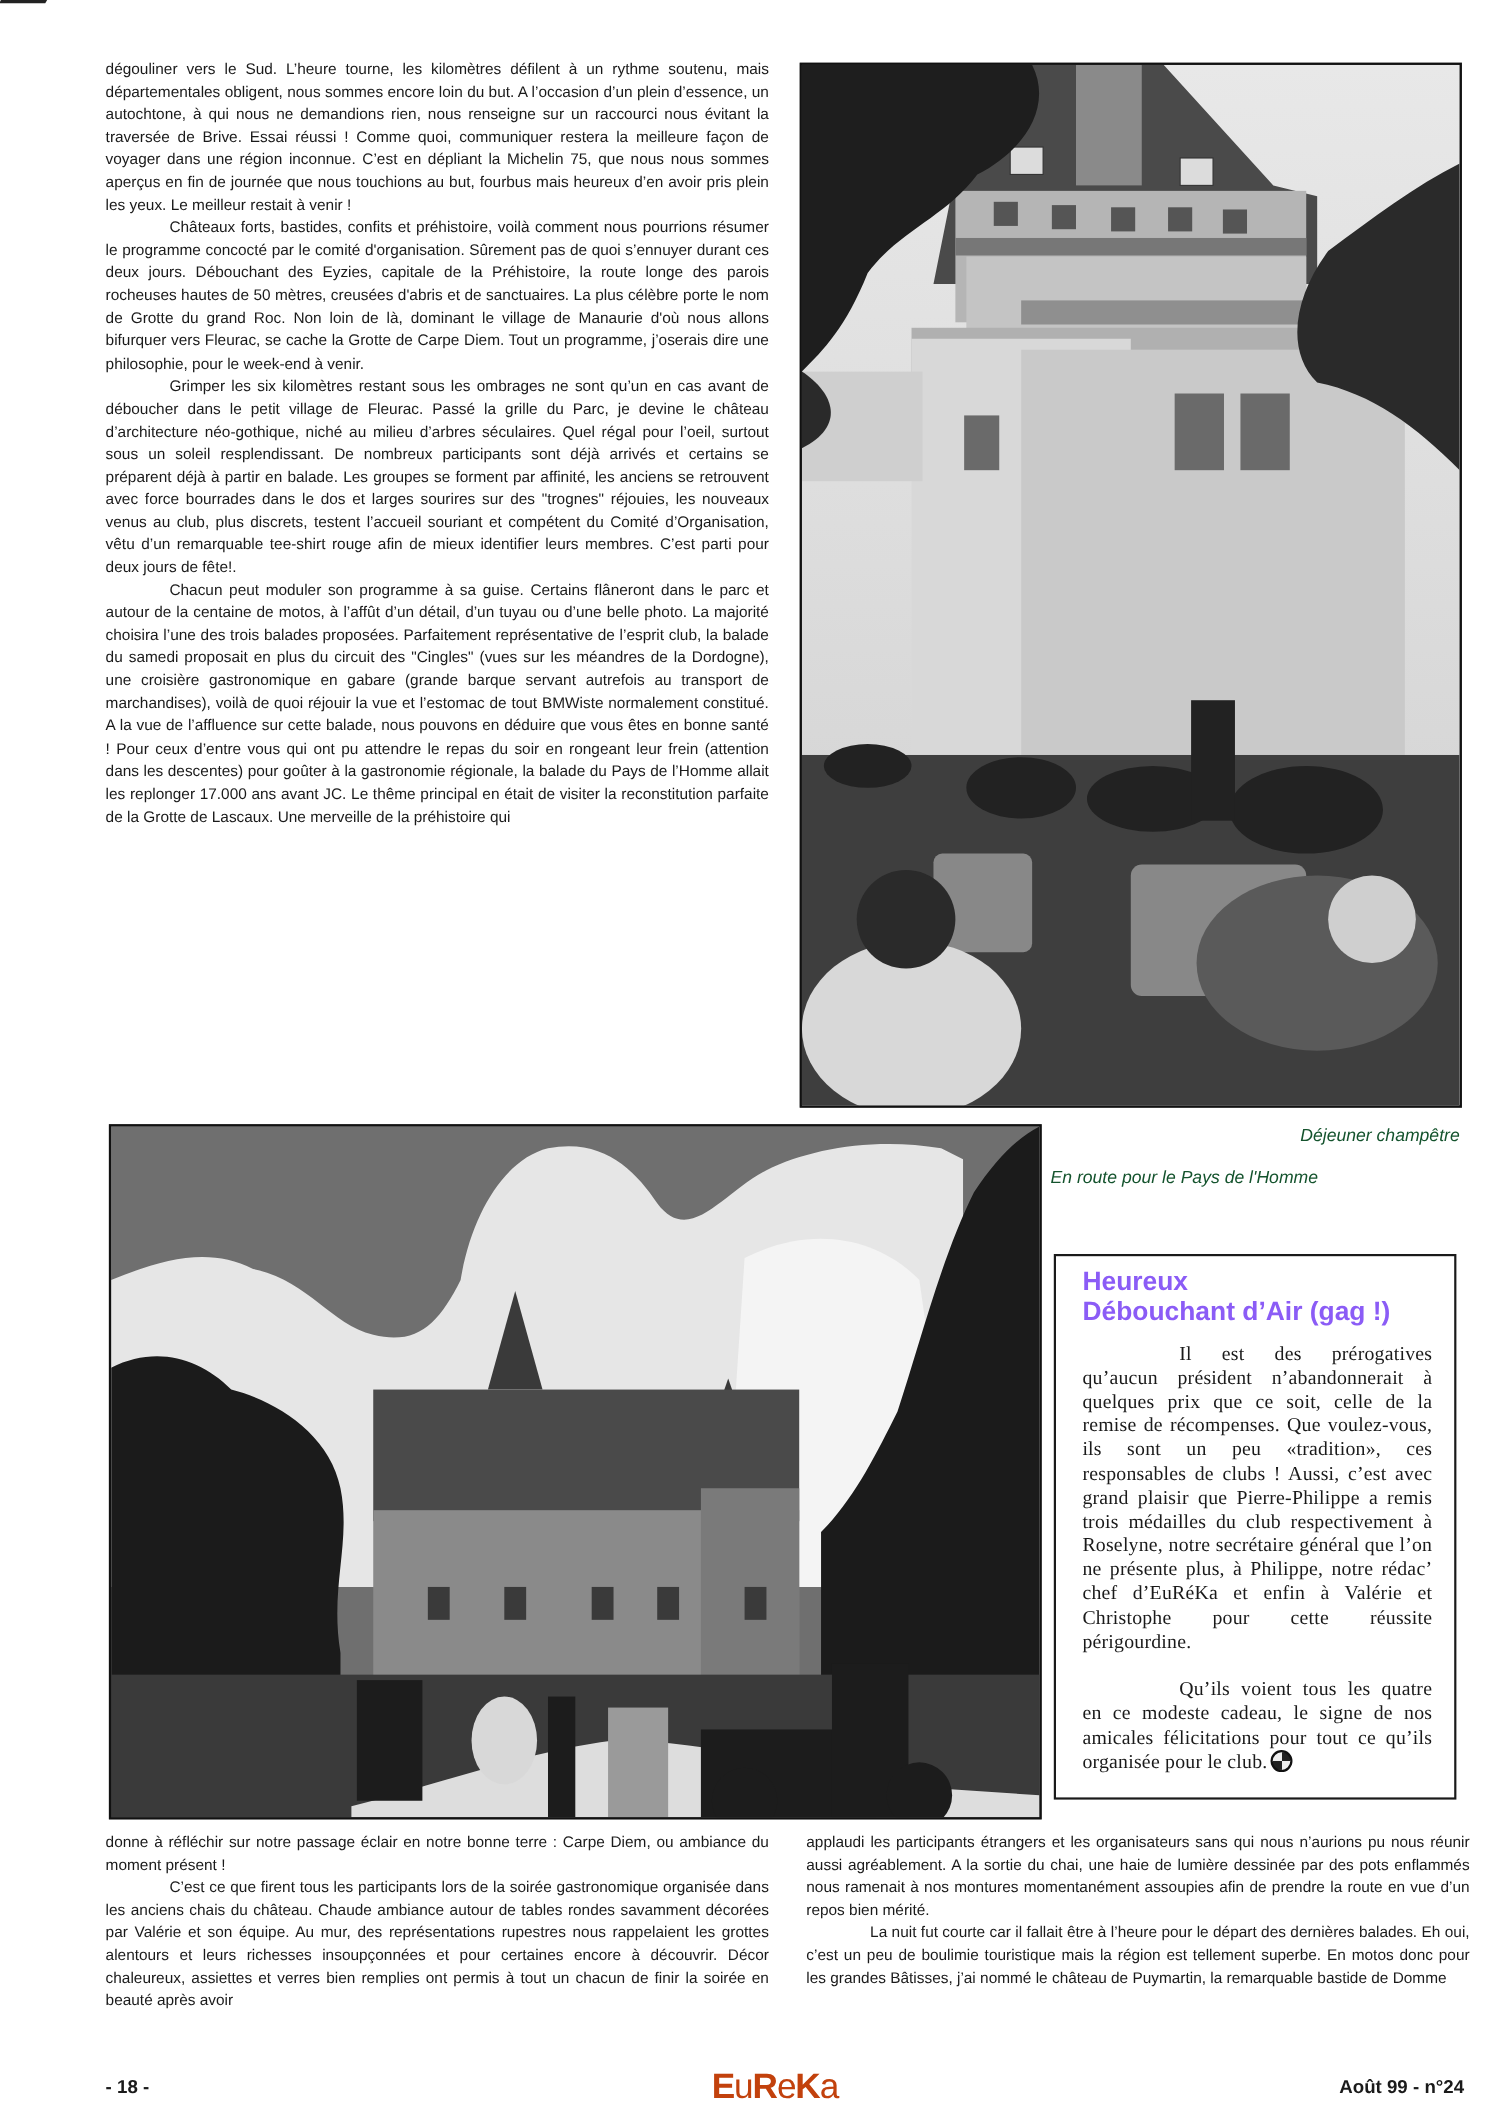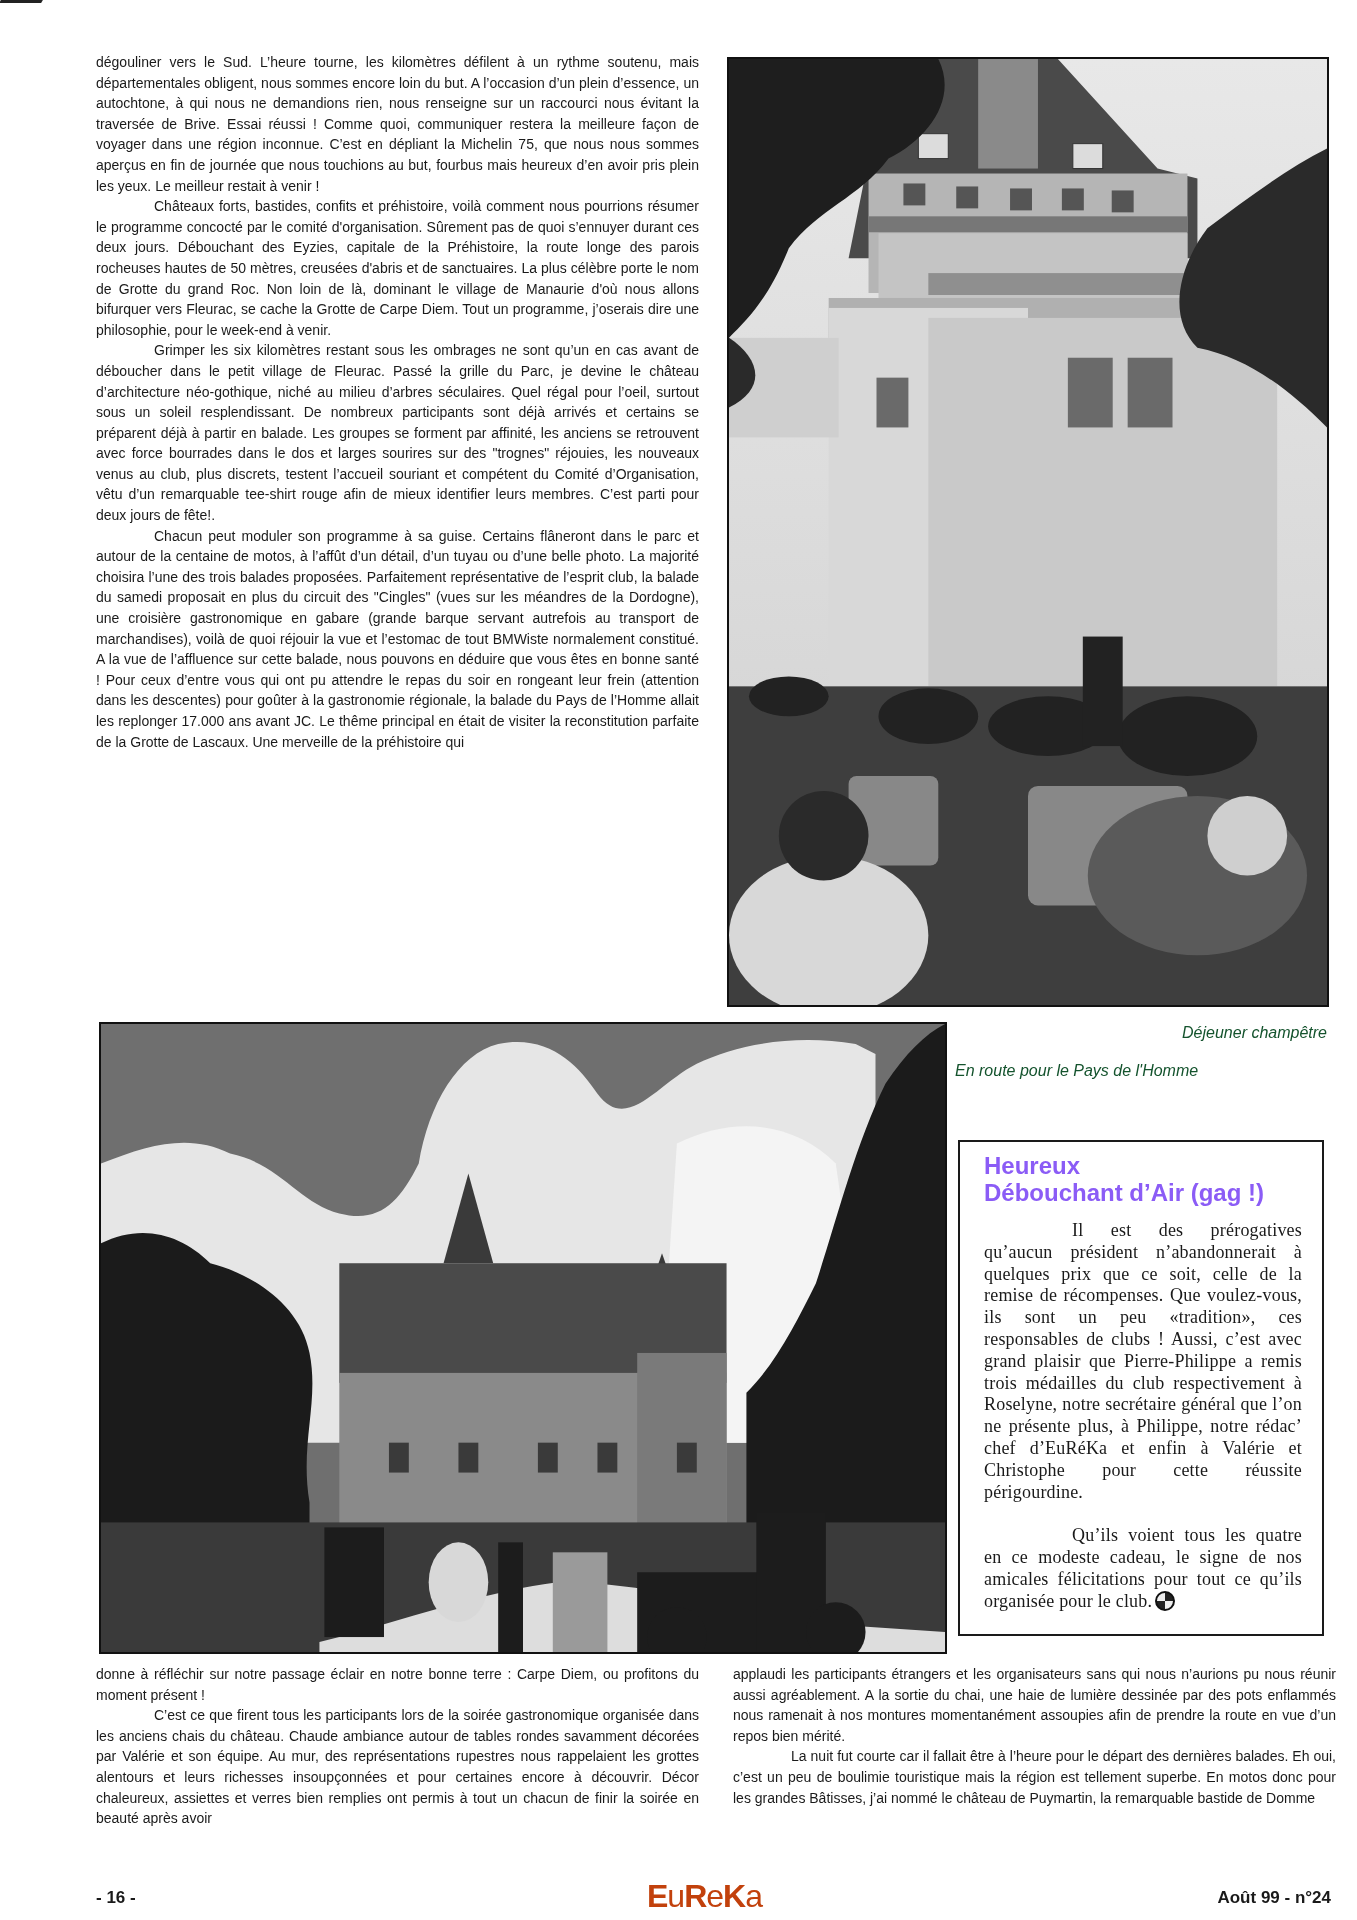--- a/index.html
+++ b/index.html
@@ -153,25 +153,25 @@
     <span>Heureux</span><br>
     <span>Débouchant d’Air (gag !)</span>
   </h2>
   <div class="body">
     <p class="ind">Il est des prérogatives qu’aucun président n’abandonnerait à quelques prix que ce soit, celle de la remise de récompenses. Que voulez-vous, ils sont un peu «tradition», ces responsables de clubs ! Aussi, c’est avec grand plaisir que Pierre-Philippe a  remis trois médailles du club respectivement à Roselyne, notre secrétaire général que l’on ne présente plus, à Philippe, notre rédac’ chef d’EuRéKa et enfin à Valérie et Christophe pour cette réussite périgourdine.</p>
     <p class="ind"><span>Qu’ils voient tous les quatre en ce modeste cadeau, le signe de nos amicales félicitations pour tout ce qu’ils organisée pour le club.</span><span class="bmw"></span></p>
   </div>
 </div>
 
 <div class="col col-left-bot">
-  <p>donne à réfléchir sur notre passage éclair en notre bonne terre : Carpe Diem, ou profitons du moment présent !</p>
+  <p>donne à réfléchir sur notre passage éclair en notre bonne terre : Carpe Diem, ou ambiance du moment présent !</p>
   <p class="ind">C’est ce que firent tous les participants lors de la soirée gastronomique organisée dans les anciens chais du château. Chaude ambiance autour de tables rondes savamment décorées par Valérie et son équipe. Au mur, des représentations rupestres nous rappelaient les grottes alentours et leurs richesses insoupçonnées et pour certaines encore à découvrir. Décor chaleureux, assiettes et verres bien remplies ont  permis à tout un chacun de finir la soirée en beauté après avoir</p>
 </div>
 <div class="col col-right-bot">
   <p>applaudi les participants étrangers et les organisateurs sans qui nous n’aurions pu nous réunir aussi agréablement. A la sortie du chai, une haie de lumière dessinée par des pots enflammés nous ramenait à nos montures momentanément assoupies afin de prendre la route en vue d’un repos bien mérité.</p>
   <p class="ind">La nuit fut courte car il fallait être à l’heure pour le départ des dernières balades. Eh oui, c’est un peu de boulimie touristique mais la région est tellement superbe. En motos donc pour les grandes Bâtisses, j’ai nommé le château de Puymartin, la remarquable bastide de Domme</p>
 </div>
 
-<div class="footer pg">- 16 -</div>
+<div class="footer pg">- 18 -</div>
 <div class="logo">
   <span>E</span><span class="sm">u</span><span>R</span><span class="sm">e</span><span>K</span><span class="sm">a</span>
 </div>
 <div class="footer issue">Août 99 - n°24</div>
 
 </body></html>

